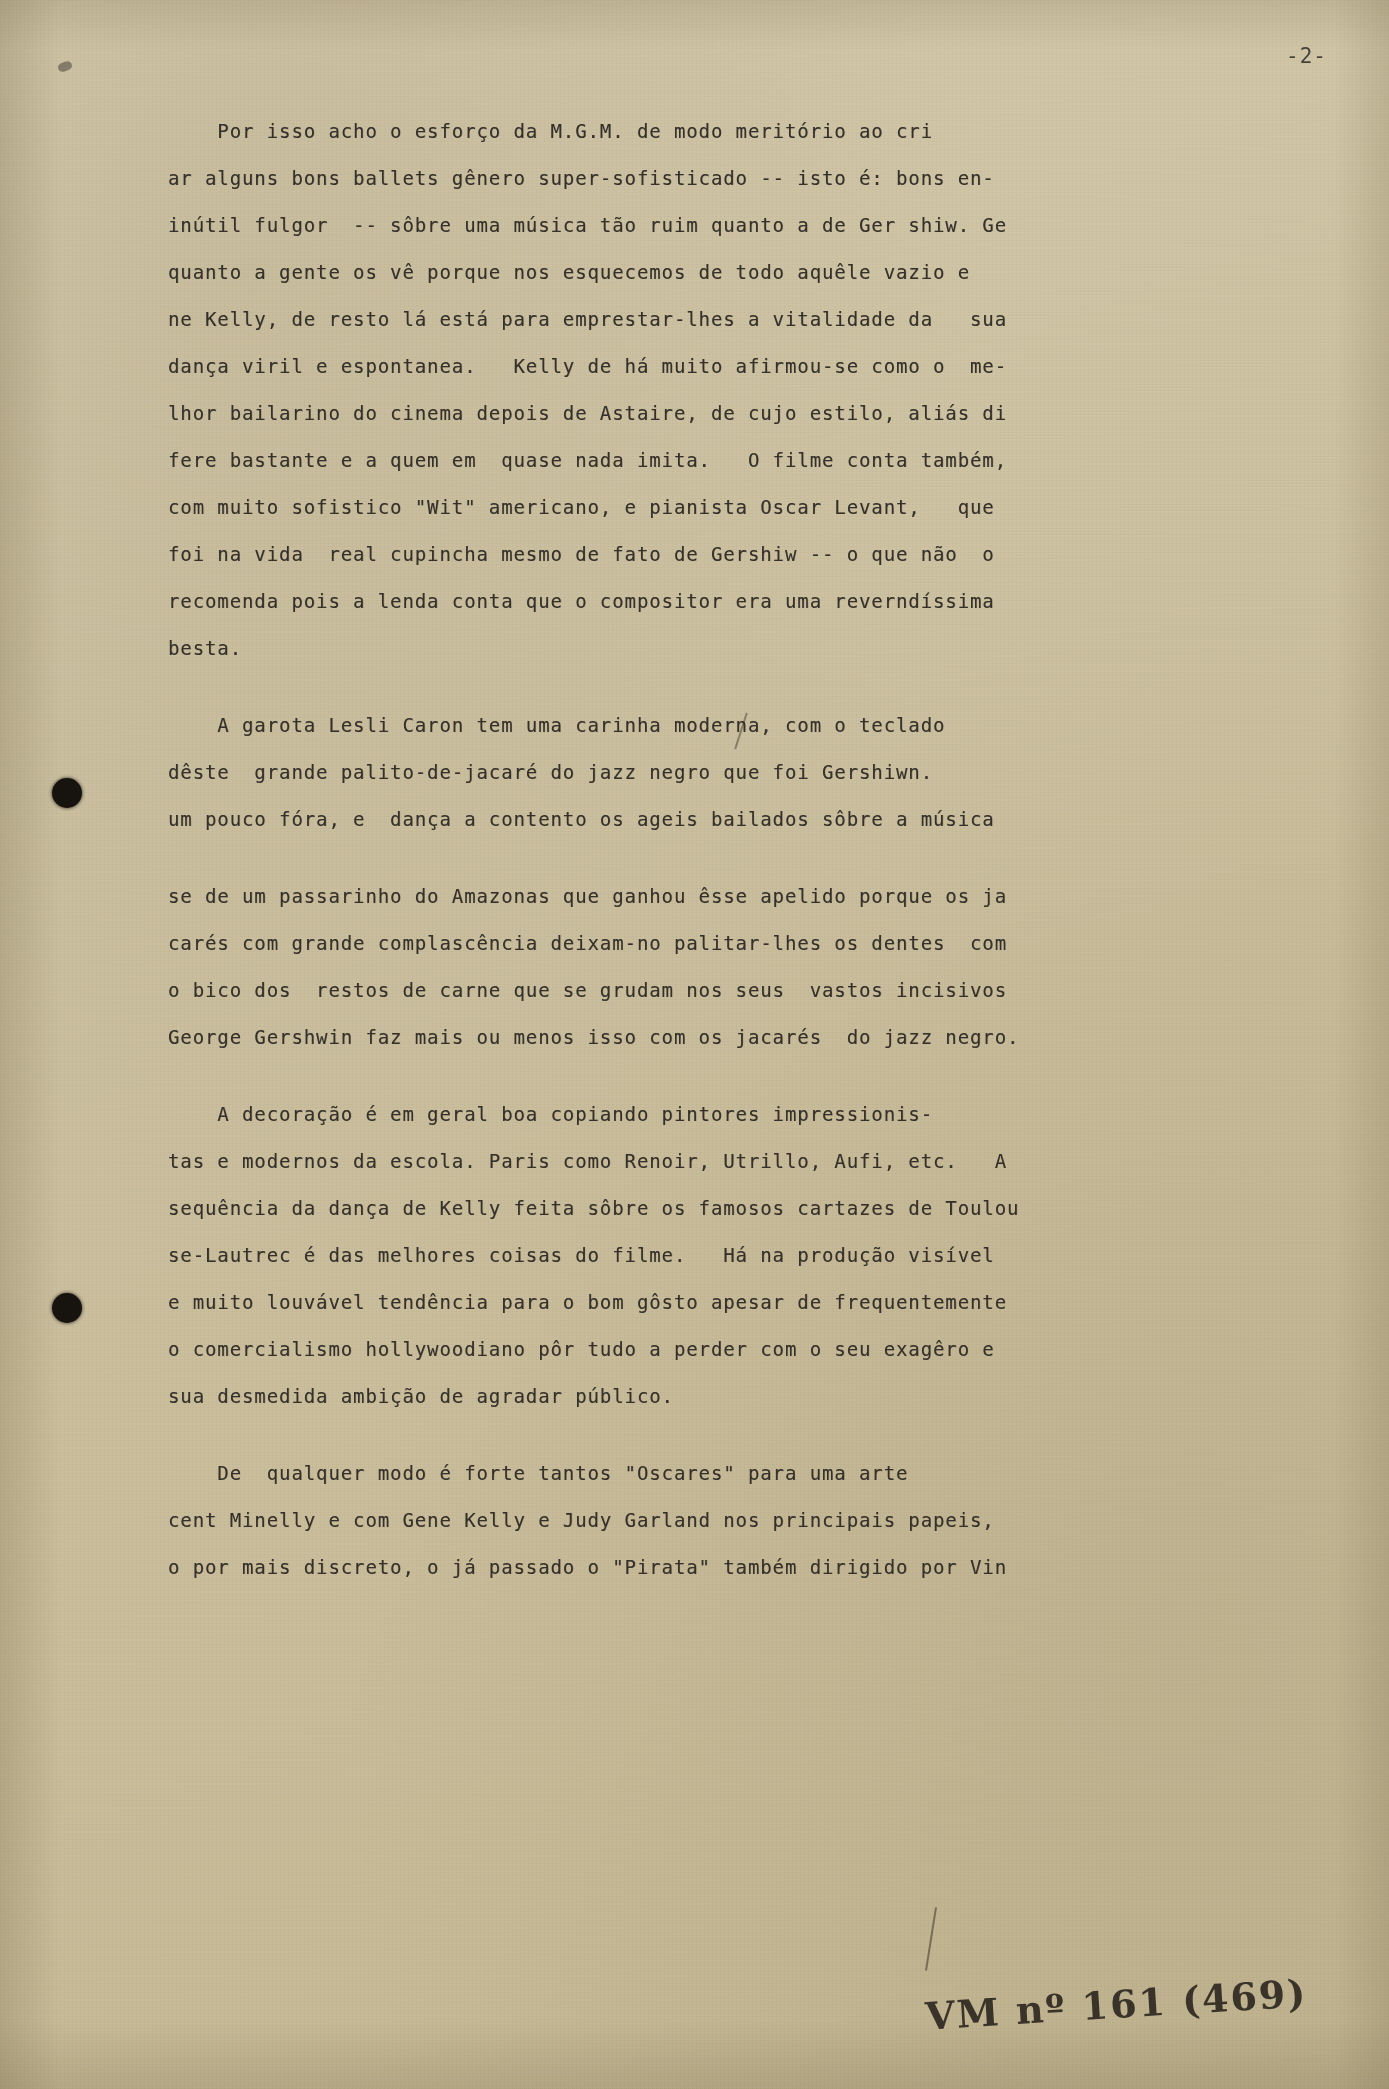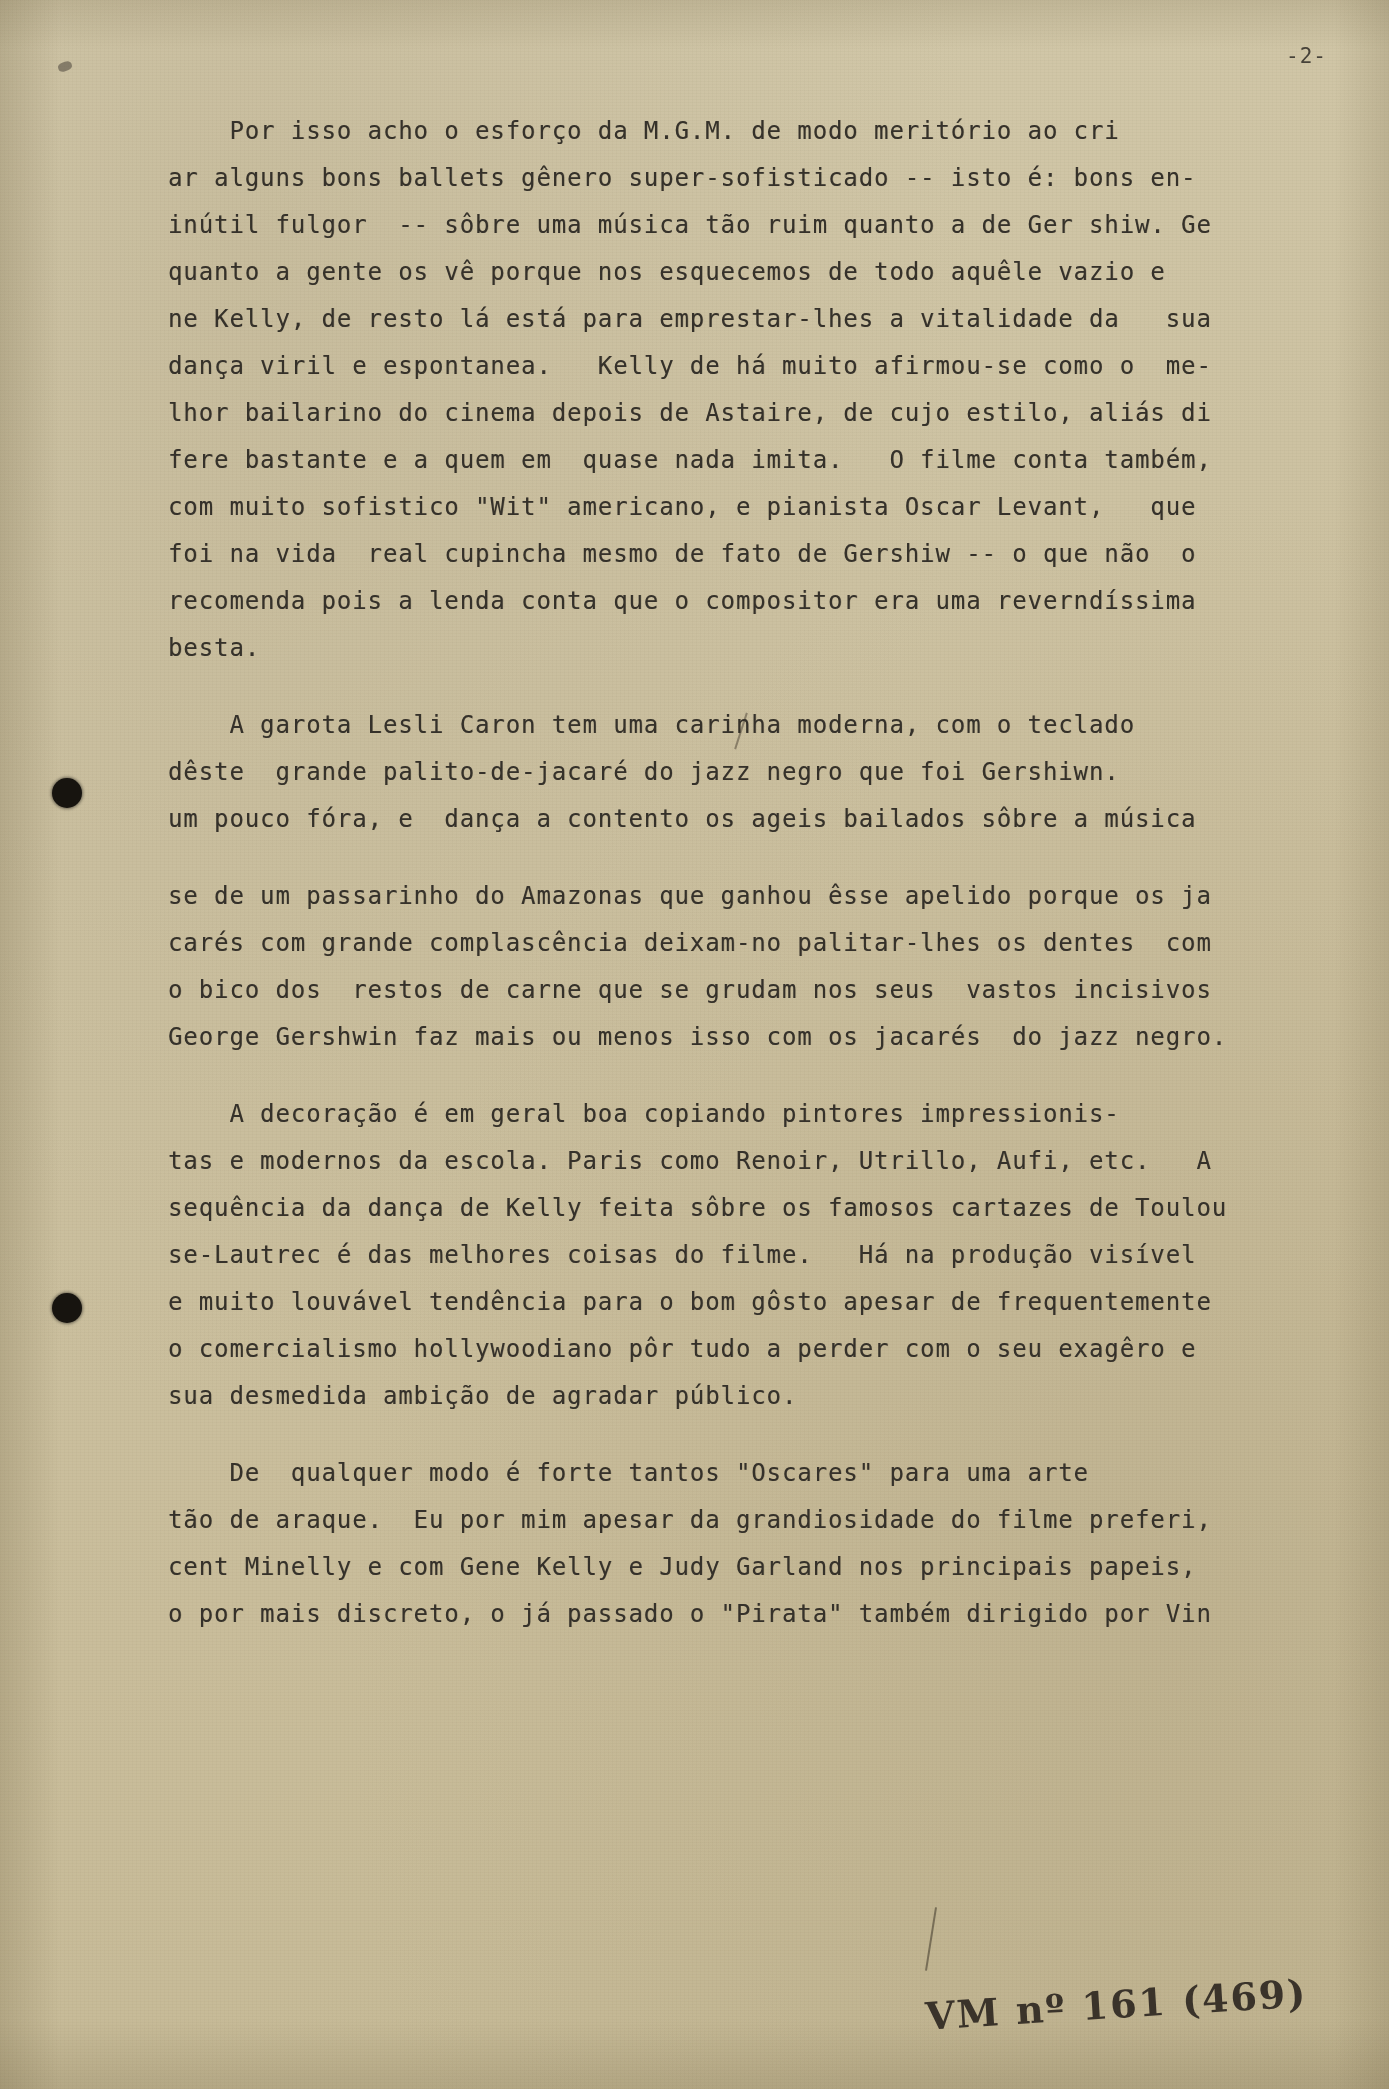--- a/index.html
+++ b/index.html
@@ -83,21 +83,21 @@
     position: absolute;
     left: 168px;
     top: 108px;
     width: 1130px;
   }
   .para {
     margin: 0 0 30px 0;
   }
   .line {
     display: block;
-    font-size: 24px;
+    font-size: 19px;
     line-height: 47px;
     letter-spacing: 0.9px;
     color: #35312a;
     white-space: pre;
     text-shadow: 0.4px 0.3px 0 rgba(60,54,42,0.35);
   }
 
   .annotation {
     position: absolute;
     right: 82px;
@@ -178,21 +178,20 @@
       <span class="line">tas e modernos da escola. Paris como Renoir, Utrillo, Aufi, etc.   A</span>
       <span class="line">sequência da dança de Kelly feita sôbre os famosos cartazes de Toulou</span>
       <span class="line">se-Lautrec é das melhores coisas do filme.   Há na produção visível</span>
       <span class="line">e muito louvável tendência para o bom gôsto apesar de frequentemente</span>
       <span class="line">o comercialismo hollywoodiano pôr tudo a perder com o seu exagêro e</span>
       <span class="line">sua desmedida ambição de agradar público.</span>
     </p>
 
     <p class="para">
       <span class="line">    De  qualquer modo é forte tantos "Oscares" para uma arte</span>
-      <span class="line">tão de araque.  Eu por mim apesar da grandiosidade do filme preferi,</span>
       <span class="line">cent Minelly e com Gene Kelly e Judy Garland nos principais papeis,</span>
       <span class="line">o por mais discreto, o já passado o "Pirata" também dirigido por Vin</span>
     </p>
 
   </div>
 
   <div class="annotation">VM nº 161 (469)</div>
 </div>
 
 </body></html>

